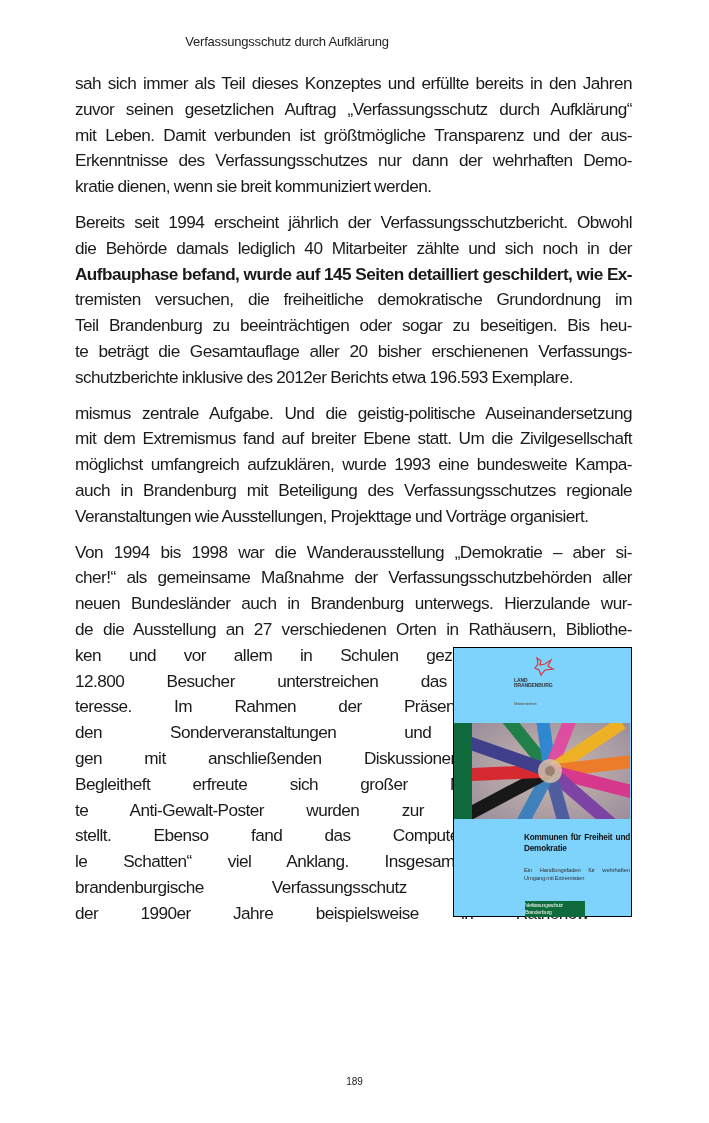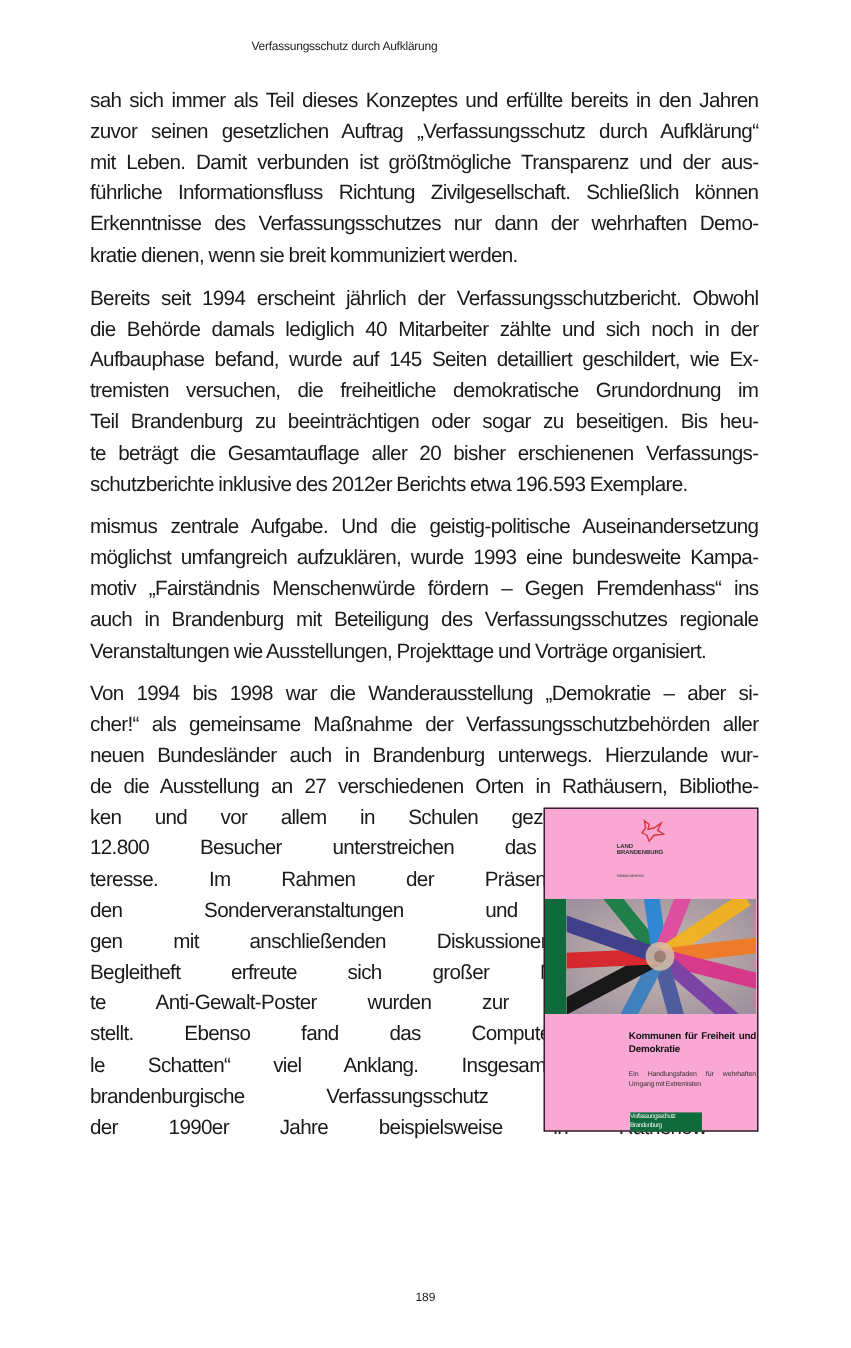--- a/index.html
+++ b/index.html
@@ -2,42 +2,42 @@
 <html><head>
 <meta charset="utf-8">
 <style>
   html, body { margin: 0; padding: 0; background: #ffffff; }
   body {
     width: 709px; height: 1123px; position: relative; overflow: hidden;
     font-family: "Liberation Sans", sans-serif; color: #1a1a1a;
   }
   .running-head {
     position: absolute; top: 34px; left: 0; width: 574px; text-align: center;
-    font-size: 10px; letter-spacing: -0.2px; color: #222;
+    font-size: 13px; letter-spacing: -0.2px; color: #222;
   }
   .page-num {
     position: absolute; top: 1076px; left: 0; width: 709px; text-align: center;
     font-size: 10px; color: #222;
   }
   .body-text {
     position: absolute; left: 75px; top: 71px; width: 557px;
   }
   .para {
     margin: 0 0 10px 0;
     font-size: 17.2px; line-height: 25.8px;
     text-align: justify; text-align-last: left;
     letter-spacing: -0.55px; word-spacing: -0.5px;
     hyphens: manual;
   }
   .line { display: block; text-align: justify; text-align-last: justify; white-space: nowrap; overflow: visible; }
   .line.last { text-align-last: left; }
   
   .figure {
     float: right; width: 179px; height: 270px;
-    border: 1.5px solid #000; margin: 4px 0 0 14px; position: relative; background: #f9a8d4;
+    border: 1.5px solid #000; margin: 4px 0 0 14px; position: relative; background: #7dd3fc;
     box-sizing: border-box;
   }
   .logo { position: absolute; left: 60px; top: 8px; width: 60px; height: 50px; text-align: center; }
   .logo-text { font-size: 5px; line-height: 5.5px; color: #333; font-weight: bold; letter-spacing: -0.1px; }
   .logo-sub { font-size: 3.5px; color: #666; margin-top: 3px; }
   .photo {
     position: absolute; left: 0; top: 75px; width: 176px; height: 96px; overflow: hidden;
   }
   .green-bar { position: absolute; left: 0; top: 0; width: 18px; height: 96px; background: #0f6b3c; }
   .pencils { position: absolute; left: 18px; top: 0; width: 158px; height: 96px; background: #b8a4a8; overflow: hidden; }
@@ -48,39 +48,38 @@
 </head>
 <body>
 
 <div class="running-head">Verfassungsschutz durch Aufklärung</div>
 
 <div class="body-text">
   <div class="para">
     <span class="line" style="display: block; word-spacing: -0.5px;">sah sich immer als Teil dieses Konzeptes und erfüllte bereits in den Jahren</span>
     <span class="line" style="display: block; word-spacing: -0.5px;">zuvor seinen gesetzlichen Auftrag „Verfassungsschutz durch Aufklärung“</span>
     <span class="line" style="display: block; word-spacing: -0.5px;">mit Leben. Damit verbunden ist größtmögliche Transparenz und der aus-</span>
-    <span class="line" style="display: block; word-spacing: -0.5px;">führliche Informationsfluss Richtung Zivilgesellschaft. Schließlich können</span>
     <span class="line" style="display: block; word-spacing: -0.5px;">Erkenntnisse des Verfassungsschutzes nur dann der wehrhaften Demo-</span>
     <span class="line last" style="display: block;">kratie dienen, wenn sie breit kommuniziert werden.</span>
   </div>
 
   <div class="para">
     <span class="line" style="display: block; word-spacing: -0.5px;">Bereits seit 1994 erscheint jährlich der Verfassungsschutzbericht. Obwohl</span>
     <span class="line" style="display: block; word-spacing: -0.5px;">die Behörde damals lediglich 40 Mitarbeiter zählte und sich noch in der</span>
-    <span class="line" style="display: block; word-spacing: -0.5px;">Aufbauphase befand, wurde auf 145 Seiten detailliert geschildert, wie Ex-</span>
+    <span class="line" style="display: block; word-spacing: -0.5px; font-weight: bold;">Aufbauphase befand, wurde auf 145 Seiten detailliert geschildert, wie Ex-</span>
     <span class="line" style="display: block; word-spacing: -0.5px;">tremisten versuchen, die freiheitliche demokratische Grundordnung im</span>
     <span class="line" style="display: block; word-spacing: -0.5px;">Teil Brandenburg zu beeinträchtigen oder sogar zu beseitigen. Bis heu-</span>
     <span class="line" style="display: block; word-spacing: -0.5px;">te beträgt die Gesamtauflage aller 20 bisher erschienenen Verfassungs-</span>
     <span class="line last" style="display: block;">schutzberichte inklusive des 2012er Berichts etwa 196.593 Exemplare.</span>
   </div>
 
   <div class="para">
     <span class="line" style="display: block; word-spacing: -0.5px;">mismus zentrale Aufgabe. Und die geistig-politische Auseinandersetzung</span>
+    <span class="line" style="display: block; word-spacing: -0.5px;">mit dem Extremismus fand auf breiter Ebene statt. Um die Zivilgesellschaft</span>
     <span class="line" style="display: block; word-spacing: -0.5px;">möglichst umfangreich aufzuklären, wurde 1993 eine bundesweite Kampa-</span>
-    <span class="line" style="display: block; word-spacing: -0.5px;">motiv „Fairständnis Menschenwürde fördern – Gegen Fremdenhass“ ins</span>
     <span class="line" style="display: block; word-spacing: -0.5px;">auch in Brandenburg mit Beteiligung des Verfassungsschutzes regionale</span>
     <span class="line last" style="display: block;">Veranstaltungen wie Ausstellungen, Projekttage und Vorträge organisiert.</span>
   </div>
 
   <div class="para">
     <span class="line" style="display: block; word-spacing: -0.5px;">Von 1994 bis 1998 war die Wanderausstellung „Demokratie – aber si-</span>
     <span class="line" style="display: block; word-spacing: -0.5px;">cher!“ als gemeinsame Maßnahme der Verfassungsschutzbehörden aller</span>
     <span class="line" style="display: block; word-spacing: -0.5px;">neuen Bundesländer auch in Brandenburg unterwegs. Hierzulande wur-</span>
     <span class="line" style="display: block; word-spacing: -0.5px;">de die Ausstellung an 27 verschiedenen Orten in Rathäusern, Bibliothe-</span>
 

